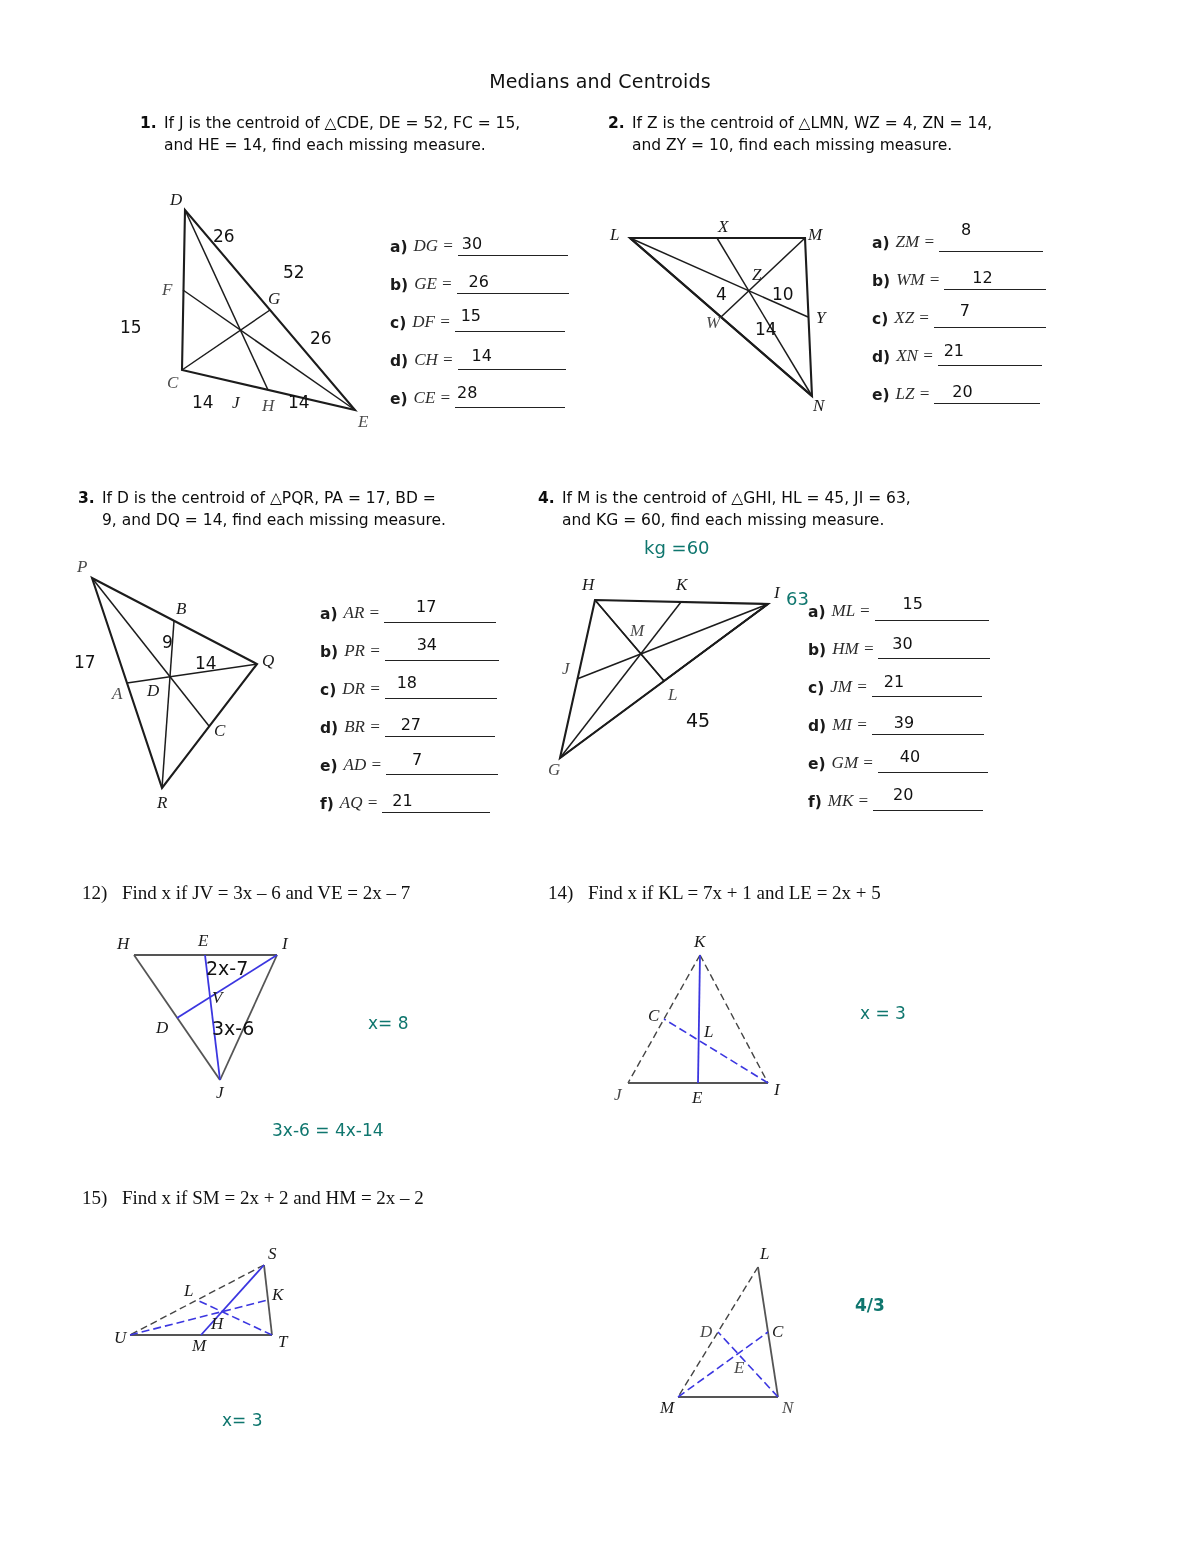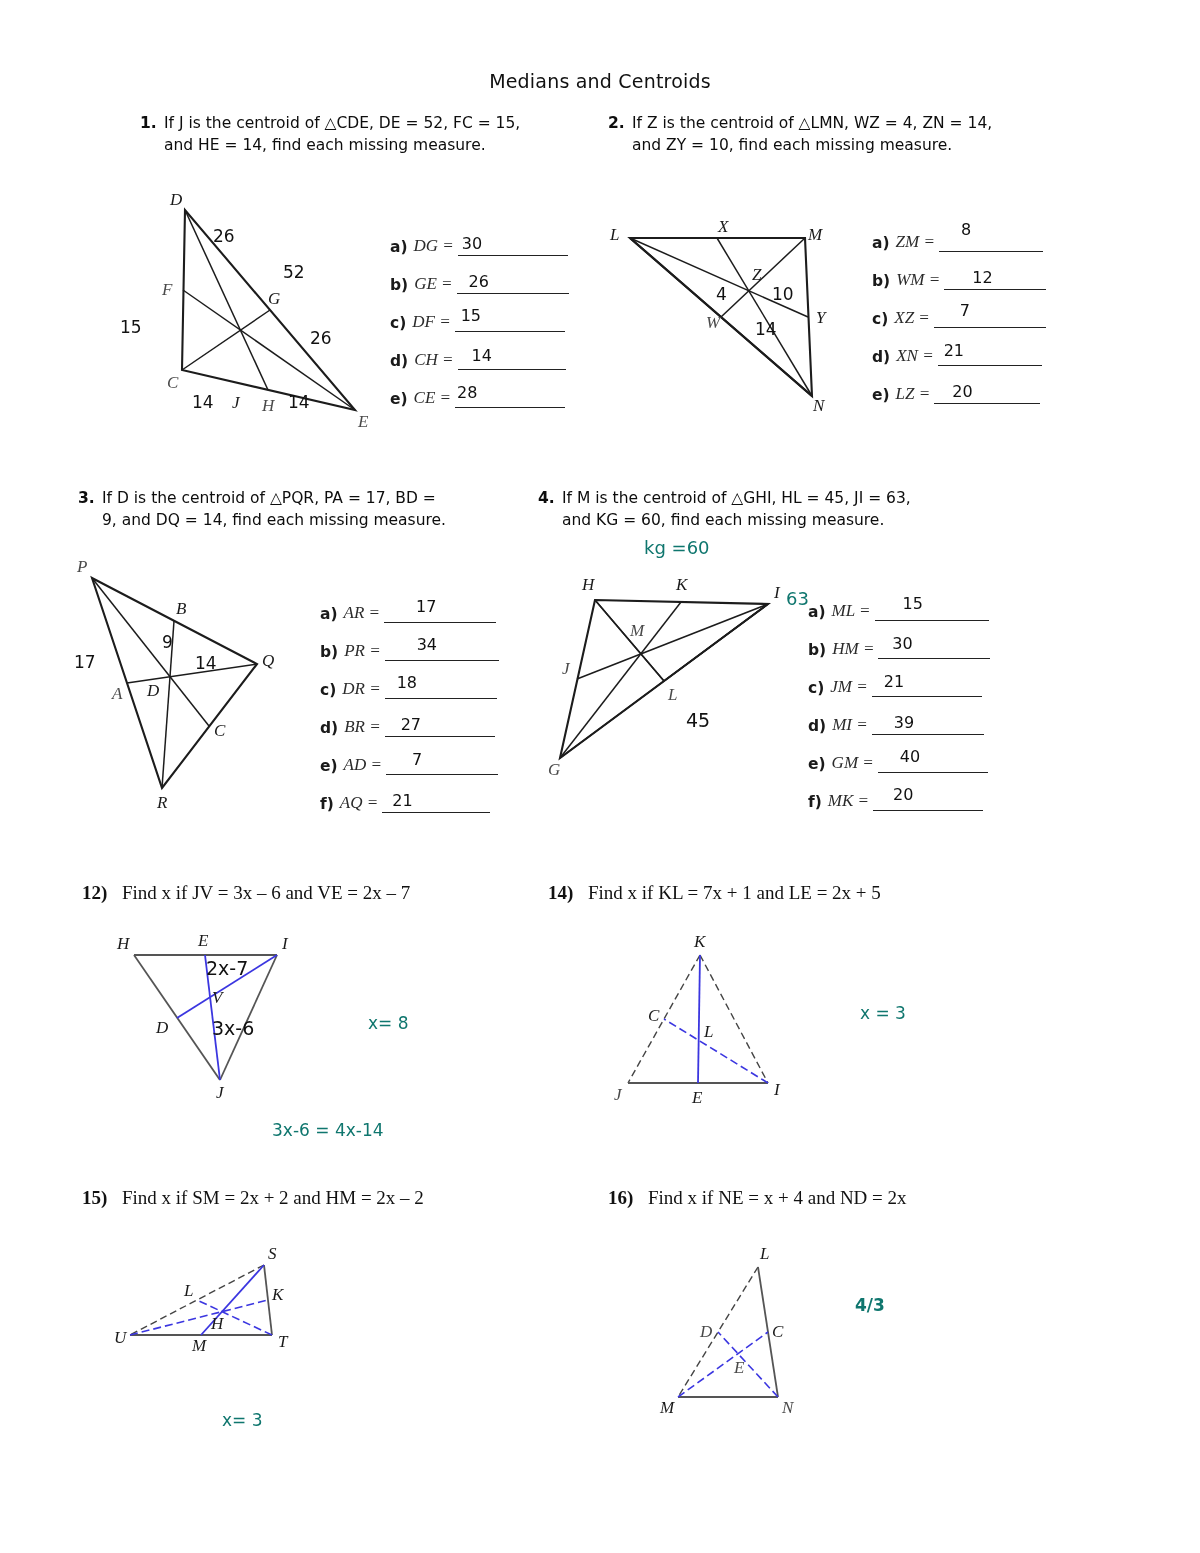--- a/index.html
+++ b/index.html
@@ -57,21 +57,21 @@
 
   
   .prob-head-serif {
     font-family: "Liberation Serif", serif;
     font-size: 19px;
     line-height: 1.4;
     display: flex;
     align-items: flex-start;
     color: #111;
   }
-  .prob-head-serif .prob-num { font-weight: bold; min-width: 40px; }
+  .prob-head-serif .prob-num { font-weight: normal; min-width: 40px; }
 
   
   .answers {
     position: absolute;
   }
   .ans-row {
     display: flex;
     align-items: flex-end;
     height: 38px;
     font-family: "DejaVu Sans", sans-serif;
@@ -556,26 +556,20 @@
       <text class="vlabel" x="160" y="57">K</text>
       <text class="vlabel" x="99" y="86">H</text>
       <text class="vlabel" x="2" y="100">U</text>
       <text class="vlabel" x="80" y="108">M</text>
       <text class="vlabel" x="166" y="104">T</text>
     </svg>
   </div>
 
   <div class="hand" style="left:222px; top:1410px;">x= 3</div>
 
-  <div class="prob" style="left:608px; top:1185px; width:470px;">
-    <div class="prob-head-serif">
-      <span class="prob-num">16)</span>
-      <span class="prob-text">Find x if NE = x + 4 and ND = 2x</span>
-    </div>
-  </div>
 
   <div class="diagram" style="left:660px; top:1245px;">
     <svg width="200" height="180" viewBox="0 0 200 180">
 
       <line class="edge-dash" x1="98" y1="22" x2="18" y2="152"></line>
       <line class="edge-gray" x1="98" y1="22" x2="118" y2="152"></line>
       <line class="edge-gray" x1="18" y1="152" x2="118" y2="152"></line>
 
       <line class="edge-bluedash" x1="18" y1="152" x2="108" y2="87"></line>
 

